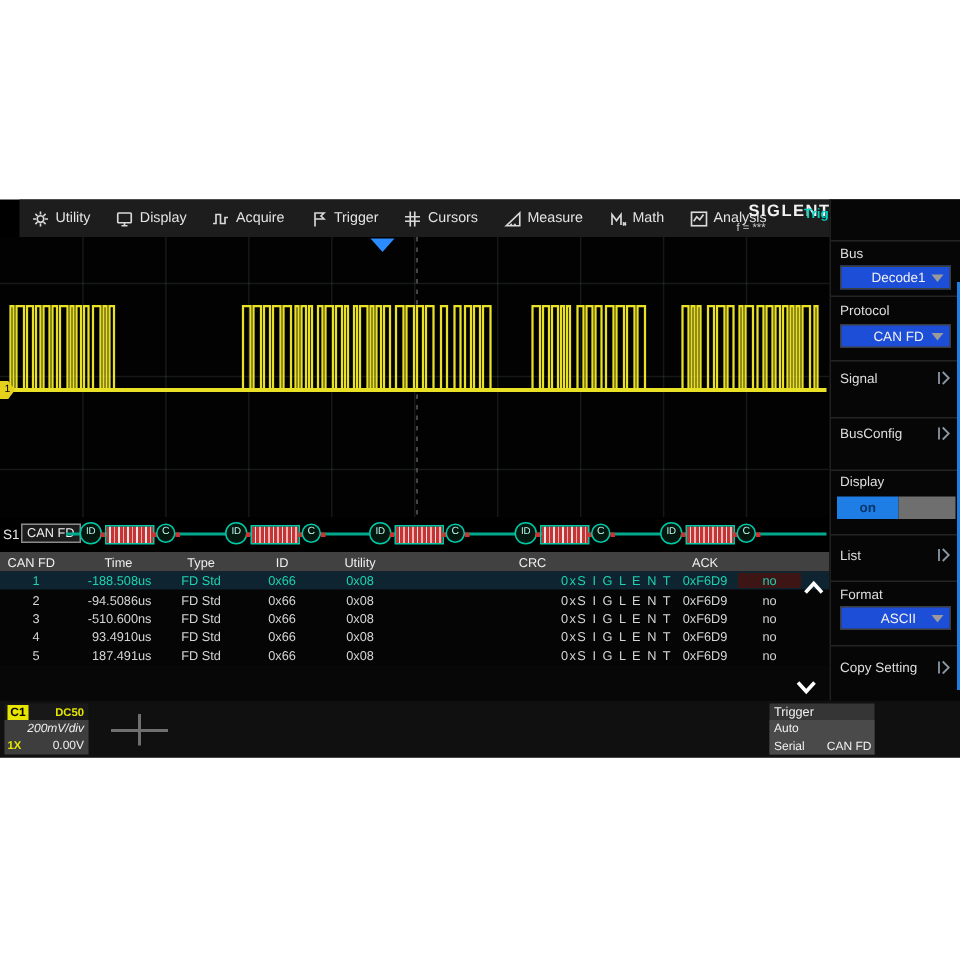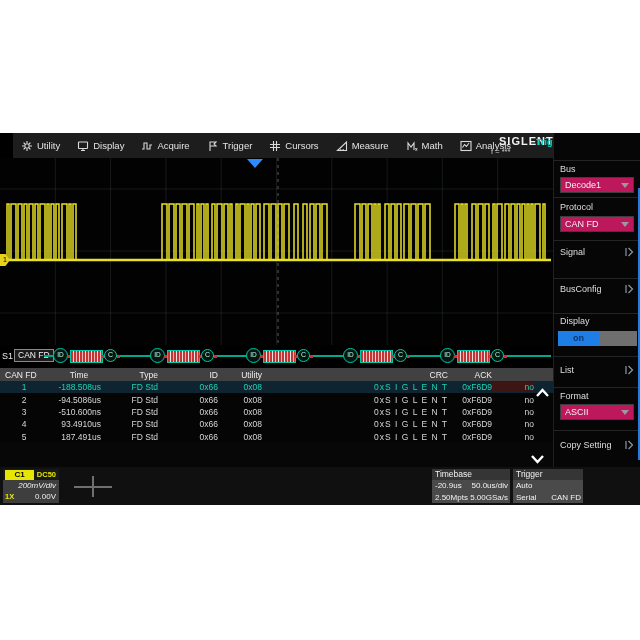--- a/index.html
+++ b/index.html
@@ -32,40 +32,40 @@
   .bus-id{left:0;top:3px;width:15px;height:15px;font-size:6.5px;line-height:12px;}
   .bus-c{left:51px;top:4px;width:13px;height:13px;font-size:7px;line-height:10px;}
   .bus-stripes{position:absolute;left:17px;top:4.5px;width:33px;height:13px;border:1px solid #00c9a7;background:repeating-linear-gradient(90deg,#c43434 0 2px,#e8e2e2 2px 3px,#c43434 3px 5px,#f0b0b0 5px 6px);}
   .bus-redtick{position:absolute;top:9.5px;width:3px;height:3px;background:#d03030;}
 
   
   .dtable{position:absolute;left:0;top:235px;width:553px;height:75px;background:#050505;}
   .drow{display:grid;grid-template-columns:48px 62px 48px 60px 44px 186px 44px 42px;align-items:center;}
   .dhead{height:13px;background:#414141;color:#efefef;font-size:8.5px;}
   .dbody .drow{height:12.4px;color:#d6d6d6;font-size:8.5px;}
-  .dcell{text-align:right;white-space:nowrap;overflow:hidden;}
+  .dcell{text-align:center;white-space:nowrap;overflow:hidden;}
   .dcell.c0{text-align:center;}
   .dhead .dcell.c0{text-align:left;padding-left:5px;}
   .dcell.c1{text-align:right;padding-right:9px;}
   .dhead .dcell.c1{text-align:center;padding-right:0;}
   .dcell.c5{text-align:right;padding-left:4px;letter-spacing:1px;}
   .dhead .dcell.c5{text-align:center;padding-left:0;letter-spacing:0;}
   .drow.selected{background:#0e2430;color:#1ed2b2;}
   .drow.selected .dcell.c7{background:#3d1515;}
   .scroll-up{position:absolute;right:3px;top:16px;}
   .scroll-dn{position:absolute;right:8px;top:8px;}
 
   
   .gapstrip{position:absolute;left:0;top:310px;width:553px;height:24px;background:#070707;}
 
   
   .bottombar{position:absolute;left:0;top:334px;width:640px;height:38px;background:#101010;}
   .chbox{position:absolute;left:3px;top:2px;width:56px;height:34px;background:#181818;}
   .chrow1{position:relative;height:11px;}
-  .chbadge{position:absolute;left:2px;top:0.5px;width:29px;height:10px;background:#e6e600;color:#000;font-size:8px;font-weight:bold;text-align:center;line-height:10px;}
+  .chbadge{position:absolute;left:2px;top:0.5px;width:14px;height:10px;background:#e6e600;color:#000;font-size:8px;font-weight:bold;text-align:center;line-height:10px;}
   .chcoupling{position:absolute;right:3px;top:1px;color:#e6e600;font-size:7.5px;font-weight:bold;}
   .chlower{position:absolute;left:0;top:11px;width:56px;height:23px;background:#3e3e3e;color:#f0f0f0;}
   .chscale{position:absolute;right:3px;top:0;font-size:8px;line-height:11px;font-style:italic;}
   .chprobe{position:absolute;left:2px;top:11px;color:#e6e600;font-size:7.5px;font-weight:bold;line-height:11px;}
   .choffset{position:absolute;right:3px;top:11px;font-size:8px;line-height:11px;}
   .cross-h{position:absolute;left:74px;top:19px;width:38px;height:1.5px;background:#6f6f6f;}
   .cross-v{position:absolute;left:92px;top:9px;width:1.5px;height:21px;background:#6f6f6f;}
   .infobox{position:absolute;top:2px;height:34px;background:#353535;color:#f2f2f2;font-size:8px;}
   .infobox .ib-title{position:absolute;left:3px;top:0;height:11px;line-height:11px;font-size:8.5px;}
   .ib-rows{position:absolute;left:0;top:11px;width:100%;height:23px;background:#4a4a4a;}
@@ -76,21 +76,21 @@
   .trbox{left:513px;width:70px;}
   .clockbox{position:absolute;left:585px;top:0;width:55px;height:38px;background:#181818;color:#e9e9e9;font-size:8px;}
   .clock-time{position:absolute;right:3px;top:14px;}
   .clock-date{position:absolute;right:3px;top:25px;}
   .lan-icon{position:absolute;right:4px;top:2px;}
 
   
   .sidebar{position:absolute;left:553px;top:0;width:87px;height:334px;background:#060606;border-left:1px solid #202020;}
   .sb-title{position:absolute;left:0;top:0;width:87px;height:25px;background:#1d1d1d;display:flex;align-items:center;gap:7px;padding-left:11px;color:#f0f0f0;font-size:9.5px;letter-spacing:0.5px;}
   .sb-label{position:absolute;left:6px;color:#dedede;font-size:9px;}
-  .sb-drop{position:absolute;left:6px;width:74px;height:16px;background:#be185d;border:1px solid #3d3d3d;color:#f2f2f2;font-size:9px;line-height:14px;padding-left:4px;}
+  .sb-drop{position:absolute;left:6px;width:74px;height:16px;background:#1d4ed8;border:1px solid #3d3d3d;color:#f2f2f2;font-size:9px;line-height:14px;padding-left:4px;text-align:center;}
   .sb-drop .dd-arrow{position:absolute;right:4px;top:5px;width:0;height:0;border-left:4px solid transparent;border-right:4px solid transparent;border-top:5px solid #9a9a9a;}
   .sb-navrow{position:absolute;left:6px;width:76px;height:14px;color:#dedede;font-size:9px;line-height:14px;}
   .sb-navrow svg{position:absolute;right:2px;top:2px;}
   .sb-div{position:absolute;left:0;width:87px;height:1px;background:#242424;}
   .toggle{position:absolute;left:4px;width:79px;height:15px;display:flex;}
   .toggle .t-on{width:41px;background:#1f7de6;color:#0a3668;font-size:9px;font-weight:bold;text-align:center;line-height:15px;}
   .toggle .t-off{width:38px;background:#6f6f6f;}
   .sb-blueedge{position:absolute;left:84px;top:55px;width:2.5px;height:272px;background:#1f7de6;}
 </style>
 </head>
@@ -319,29 +319,20 @@
       </div>
       <div class="chlower">
         <span class="chscale">200mV/div</span>
         <span class="chprobe">1X</span>
         <span class="choffset">0.00V</span>
       </div>
     </div>
     <div class="cross-h"></div>
     <div class="cross-v"></div>
 
-    <div class="infobox tbbox">
-      <span class="ib-title">Timebase</span>
-      <div class="ib-rows">
-        <span class="ib-l r1">-20.9us</span>
-        <span class="ib-r r1">50.0us/div</span>
-        <span class="ib-l r2">2.50Mpts</span>
-        <span class="ib-r r2">5.00GSa/s</span>
-      </div>
-    </div>
 
     <div class="infobox trbox">
       <span class="ib-title">Trigger</span>
       <div class="ib-rows">
         <span class="ib-l r1">Auto</span>
         <span class="ib-l r2">Serial</span>
         <span class="ib-r r2">CAN FD</span>
       </div>
     </div>
 

